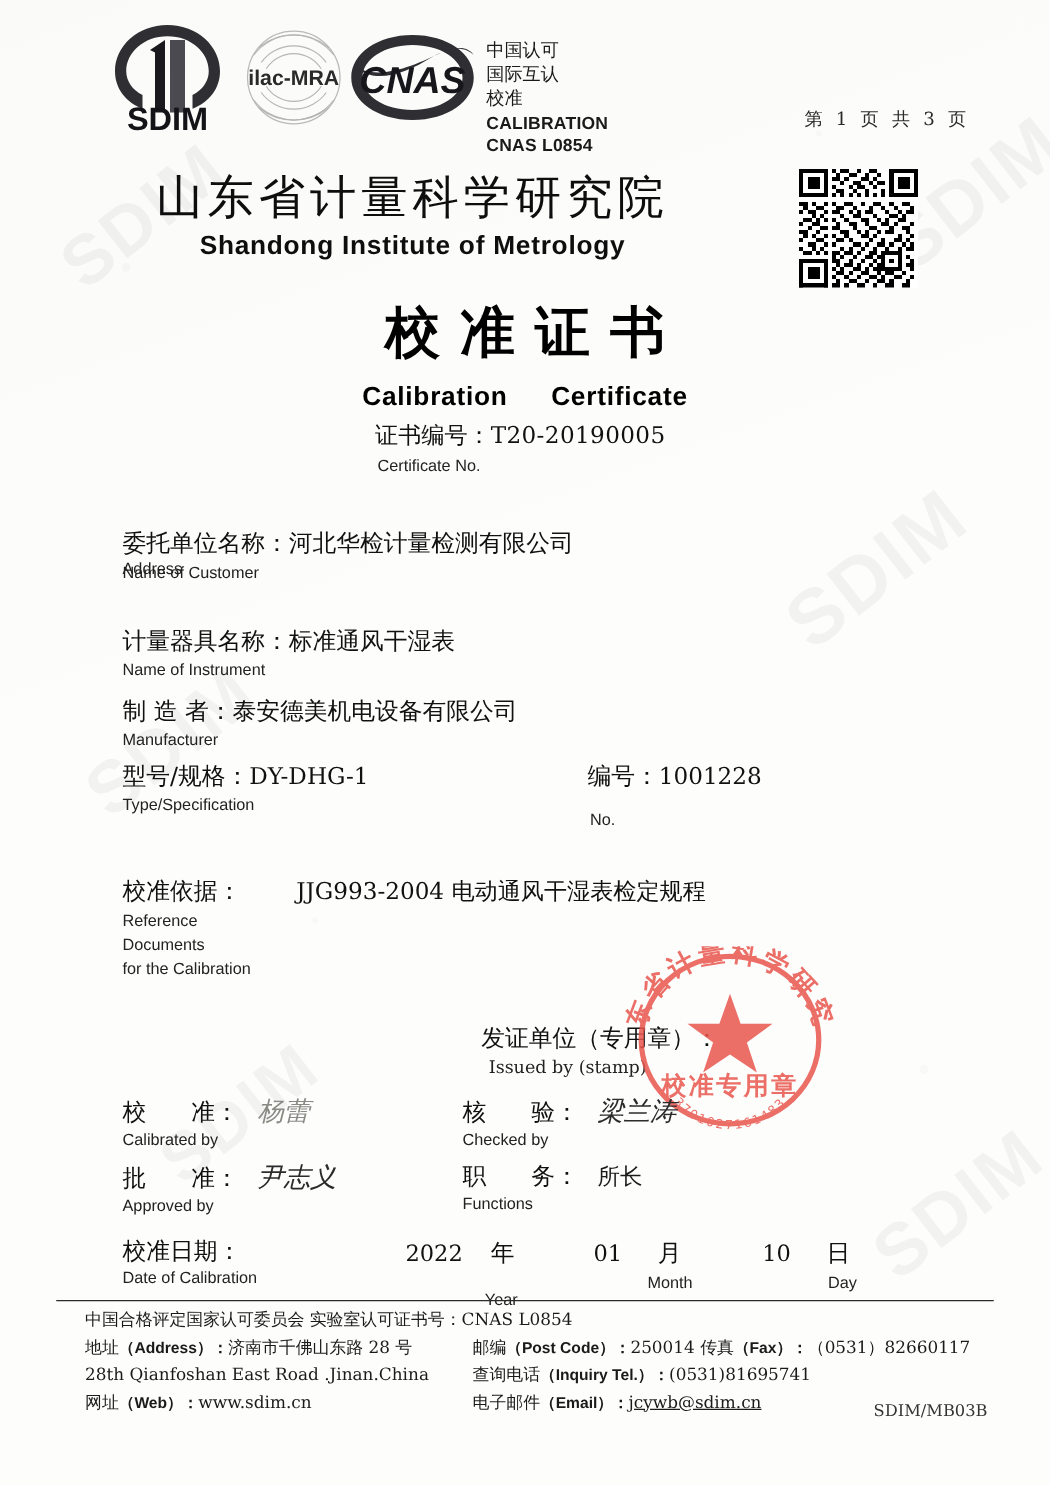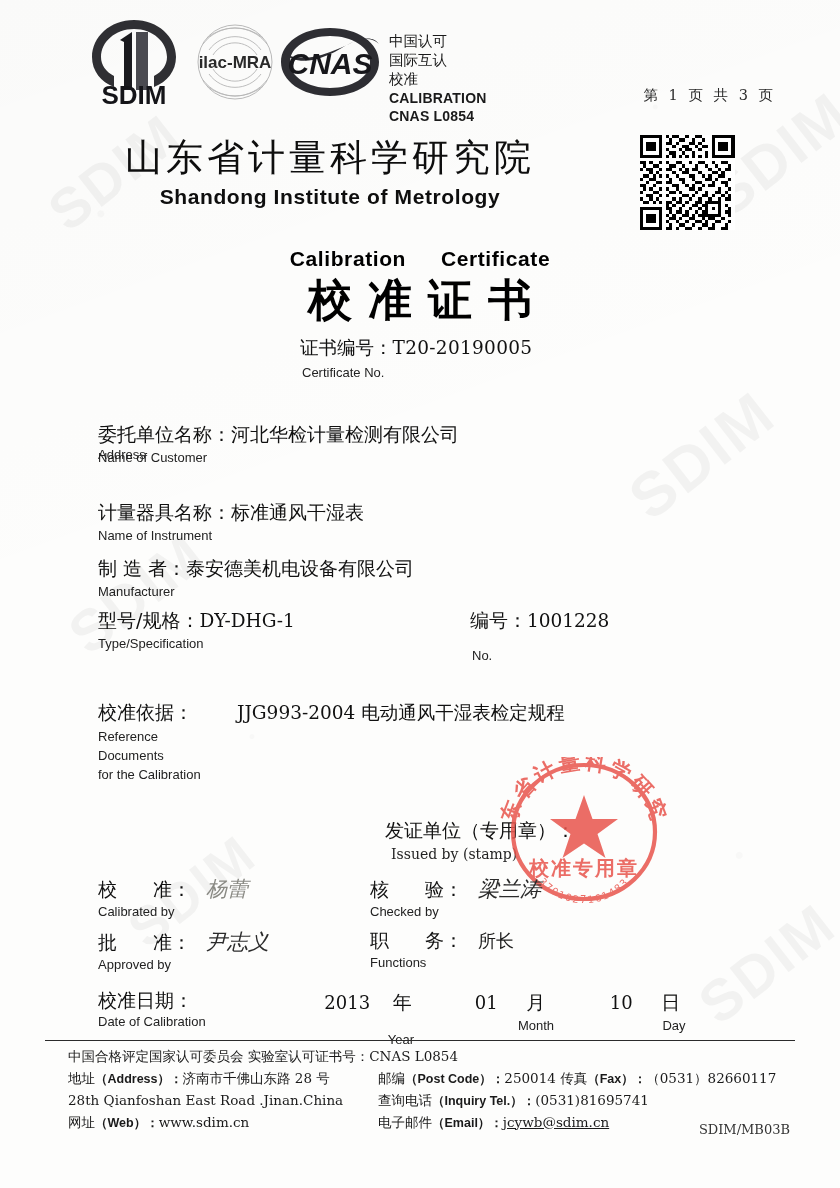--- a/index.html
+++ b/index.html
@@ -623,26 +623,26 @@
           <rect x="14" y="28" width="2" height="1"></rect>
             <rect x="18" y="28" width="1" height="1"></rect>
           <rect x="21" y="28" width="2" height="1"></rect>
             <rect x="25" y="28" width="2" height="1"></rect>
         </g>
       </svg>
     </div>
   </div>
 
   <div id="cert-title">
+    <div id="cert-title-cn">校准证书</div>
     <div id="cert-title-en">
       <span>Calibration</span>
       <span class="gap"></span>
       <span>Certificate</span>
     </div>
-    <div id="cert-title-cn">校准证书</div>
   </div>
 
   <div id="cert-no-block">
     <div id="cert-no-line">
       <span>证书编号：</span><span class="val">T20-20190005</span>
     </div>
     <div id="cert-no-en">Certificate No.</div>
   </div>
 
   <div class="field" id="f-customer">
@@ -734,21 +734,21 @@
     </div>
     <div class="en-line">Functions</div>
   </div>
 
   <div id="date-row">
     <div style="position:absolute; left:8px; top:0;">
       <div class="cn">校准日期：</div>
       <div class="en">Date of Calibration</div>
     </div>
     <div class="date-cell" style="left:218px; top:2px; width:120px;">
-      <span class="date-num">2013</span>
+      <span class="date-num">2022</span>
       <span class="cn" style="margin-left:18px;">年</span>
       <div class="en" style="margin-left:66px; margin-top:16px;">Year</div>
     </div>
     <div class="date-cell" style="left:360px; top:2px; width:120px;">
       <span class="date-num">01</span>
       <span class="cn" style="margin-left:24px;">月</span>
       <div class="en" style="margin-left:52px; margin-top:2px;">Month</div>
     </div>
     <div class="date-cell" style="left:495px; top:2px; width:120px;">
       <span class="date-num">10</span>

